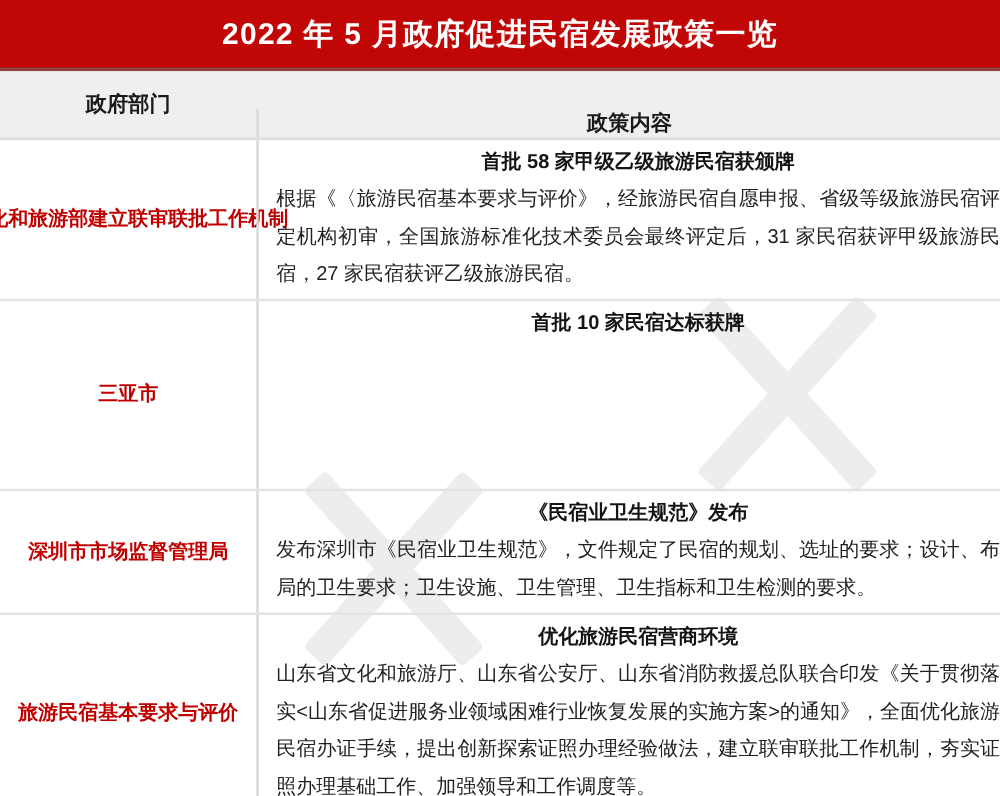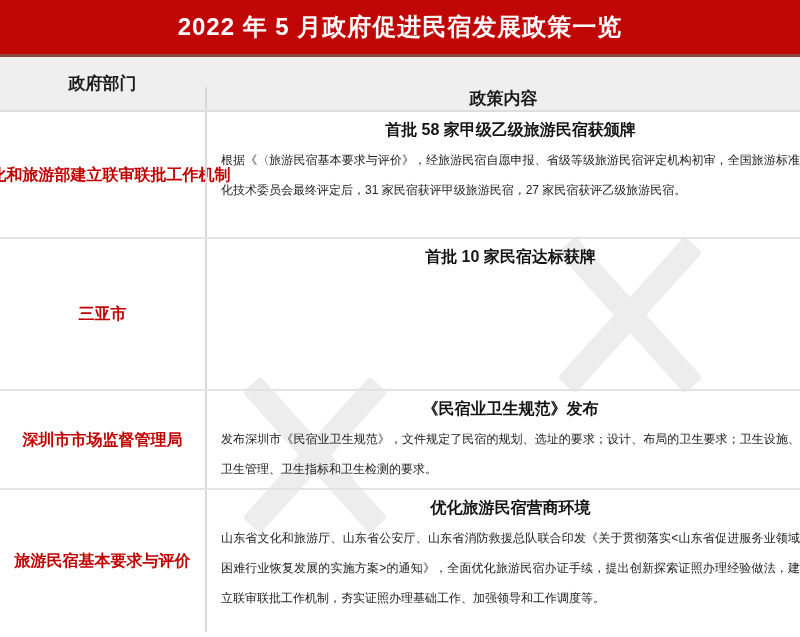--- a/index.html
+++ b/index.html
@@ -65,21 +65,21 @@
   .td-content{
     width:595px;
     border-left:2px solid #d9d9d9;
     padding:3px 0 4px 14px;
   }
   .policy-title{
     font-size:16px; font-weight:bold; color:#141414;
     text-align:center; line-height:30px;
   }
   .policy-body{
-    font-size:12px; color:#222222;
+    font-size:16px; color:#222222;
     line-height:30px; text-align:justify;
   }
   .row-0{ min-height:127px; }
   .row-1{ min-height:152px; }
   .row-2{ min-height:89px;  }
   .row-3{ min-height:142px; }
 </style>
 </head>
 <body>
 

